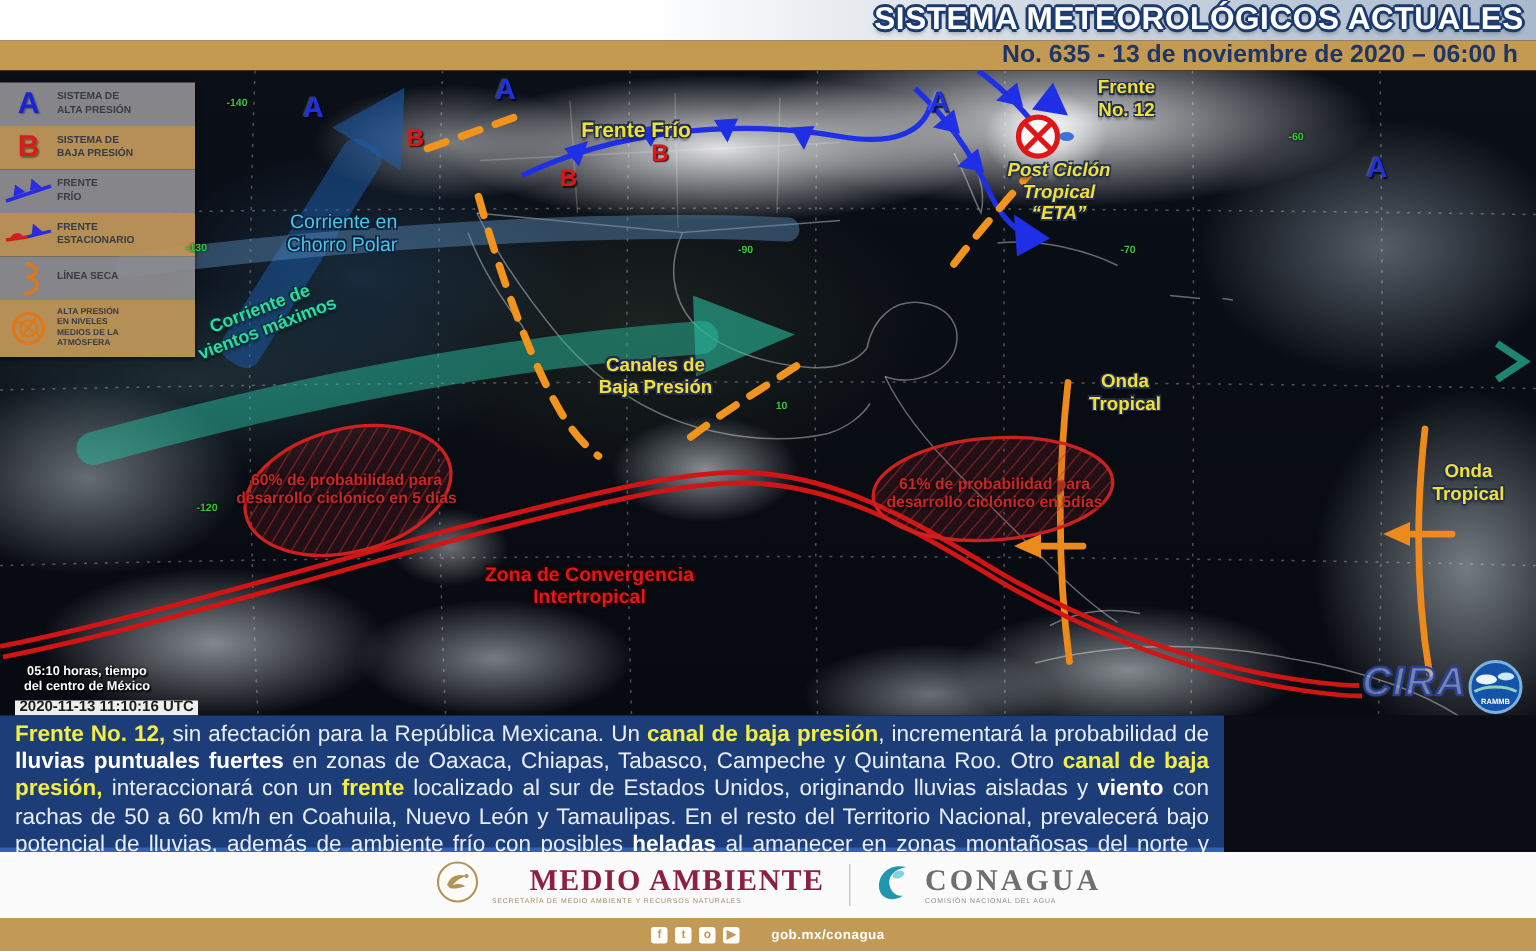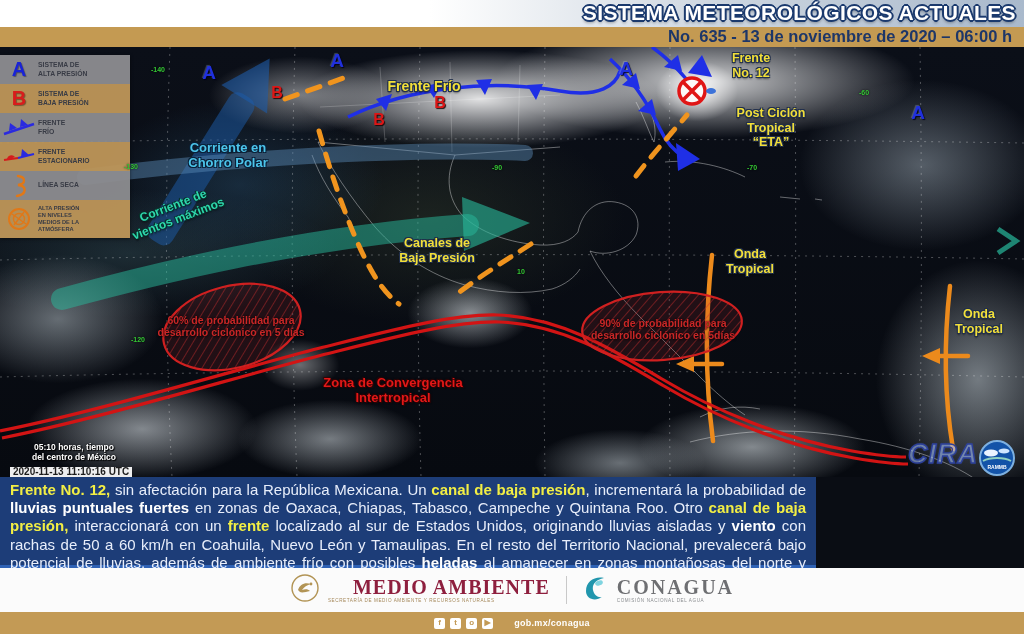--- a/index.html
+++ b/index.html
@@ -48,28 +48,28 @@
   .llab{flex:1;font-size:6.8px;font-weight:700;color:#383b45;line-height:1.2;white-space:pre-line;padding-right:3px;}
   .big .llab{font-size:5.7px;}
   .glyph-a{font-size:20px;font-weight:900;color:#1822d8;text-shadow:1px 1px 1px rgba(0,0,30,.4);}
   .glyph-b{font-size:20px;font-weight:900;color:#d81c1c;text-shadow:1px 1px 1px rgba(30,0,0,.4);}
 
   
   .mlbl{position:absolute;transform:translateX(-50%);text-align:center;white-space:pre-line;line-height:1.16;}
   .lbl-yellow{color:#f2df3a;font-weight:800;font-size:12.5px;
     text-shadow:-1px -1px 0 #202f4c,1px -1px 0 #202f4c,-1px 1px 0 #202f4c,1px 1px 0 #202f4c,0 2px 2px rgba(0,0,0,.55);}
   .lbl-frio{font-size:14px;}
-  .lbl-cyan{color:#4cc4ea;font-weight:700;font-size:13px;
-    text-shadow:-1px -1px 0 #0a2038,1px -1px 0 #0a2038,-1px 1px 0 #0a2038,1px 1px 0 #0a2038;}
+  .lbl-cyan{color:#4cc4ea;font-weight:400;font-size:13px;
+    text-shadow:-1px -1px 0 #0a2038,1px -1px 0 #0a2038,-1px 1px 0 #0a2038,1px 1px 0 #0a2038;text-align:right;}
   .lbl-teal{color:#2ed8ac;font-weight:800;font-size:12px;transform:translateX(-50%) rotate(-21deg);
     text-shadow:-1px -1px 0 #06332a,1px 1px 0 #06332a,0 2px 2px rgba(0,0,0,.5);}
   .lbl-itcz{color:#e21818;font-weight:800;font-size:13px;
     text-shadow:-1px -1px 1px #3a0000,1px 1px 1px #3a0000,0 0 3px rgba(0,0,0,.5);}
   .lbl-prob{color:#c92727;font-weight:700;font-size:10.5px;text-shadow:0 0 2px rgba(0,0,0,.65),0 1px 2px rgba(0,0,0,.5);}
-  .lbl-time{color:#fff;font-weight:700;font-size:8.5px;text-shadow:1px 1px 1px #000,0 0 2px #000;margin-left:16px;}
+  .lbl-time{color:#fff;font-weight:700;font-size:8.5px;text-shadow:1px 1px 1px #000,0 0 2px #000;}
   .utcbar{position:absolute;left:10px;top:420px;background:rgba(255,255,255,.93);color:#1c1c1c;
     font-size:10px;font-weight:700;padding:0 3px;line-height:10px;}
   .cira{position:absolute;left:908px;top:392px;font-size:27px;font-weight:900;font-style:italic;letter-spacing:1px;
     color:rgba(210,225,248,.28);-webkit-text-stroke:1.4px #2b3f9c;text-shadow:0 0 2px rgba(120,160,255,.5);}
   .grat{position:absolute;transform:translate(-50%,-50%);font-size:7px;font-weight:700;color:#35c835;
     text-shadow:0 0 2px #000;}
   .pc{position:absolute;transform:translate(-50%,-50%);font-weight:900;}
   .pc-a{color:#2030dd;font-size:19px;text-shadow:1px 1px 1px rgba(0,0,25,.85),-1px -1px 1px rgba(170,195,255,.3);}
   .pc-b{color:#dd1616;font-size:16px;text-shadow:1px 1px 1px rgba(25,0,0,.9);}
   .rammb{position:absolute;left:978px;top:392px;}
@@ -271,38 +271,38 @@
         <span class="llab">ALTA PRESIÓN
 EN NIVELES
 MEDIOS  DE LA
 ATMÓSFERA</span>
       </div>
     </div>
 
     <div class="mlbl lbl-yellow lbl-frio" style="left:424px;top:31px;">Frente Frío</div>
     <div class="mlbl lbl-yellow" style="left:751px;top:4px;">Frente
 No. 12</div>
-    <div class="mlbl lbl-yellow" style="left:771px;top:59px;">Post Ciclón
+    <div class="mlbl lbl-yellow" style="left:706px;top:59px;font-style:italic;">Post Ciclón
 Tropical
 “ETA”</div>
     <div class="mlbl lbl-cyan" style="left:228px;top:93px;">Corriente en
 Chorro Polar</div>
     <div class="mlbl lbl-teal" style="left:176px;top:152px;">Corriente de
 vientos máximos</div>
     <div class="mlbl lbl-yellow" style="left:437px;top:189px;">Canales de
 Baja Presión</div>
     <div class="mlbl lbl-yellow" style="left:750px;top:200px;">Onda
 Tropical</div>
     <div class="mlbl lbl-yellow" style="left:979px;top:260px;">Onda
 Tropical</div>
     <div class="mlbl lbl-itcz" style="left:393px;top:328px;">Zona de Convergencia
 Intertropical</div>
     <div class="mlbl lbl-prob" style="left:231px;top:267px;">60% de probabilidad para
 desarrollo ciclónico en 5 días</div>
-    <div class="mlbl lbl-prob" style="left:663px;top:270px;">90% de probabilidad para
+    <div class="mlbl lbl-prob" style="left:663px;top:270px;">61% de probabilidad para
 desarrollo ciclónico en 5días</div>
     <div class="mlbl lbl-time" style="left:58px;top:396px;">05:10 horas, tiempo
 del centro de México</div>
     <div class="utcbar">2020-11-13 11:10:16 UTC</div>
 
     <div class="cira">CIRA</div>
     <div class="rammb">
       <svg width="38" height="38" viewBox="0 0 38 38">
         <circle cx="19" cy="19" r="17" fill="#1353a8" stroke="#7db0e0" stroke-width="2"></circle>
         <ellipse cx="13" cy="14" rx="7" ry="3.4" fill="#eaf4ff"></ellipse>

